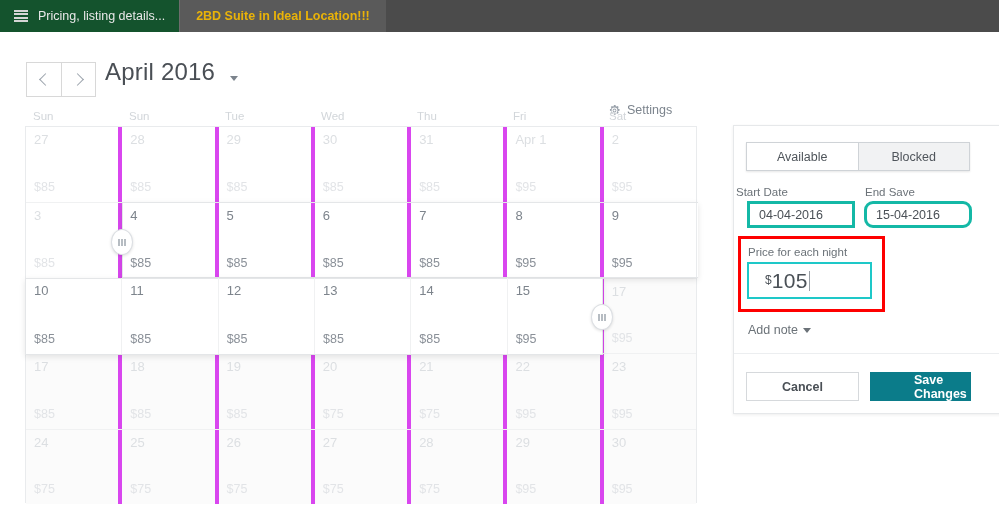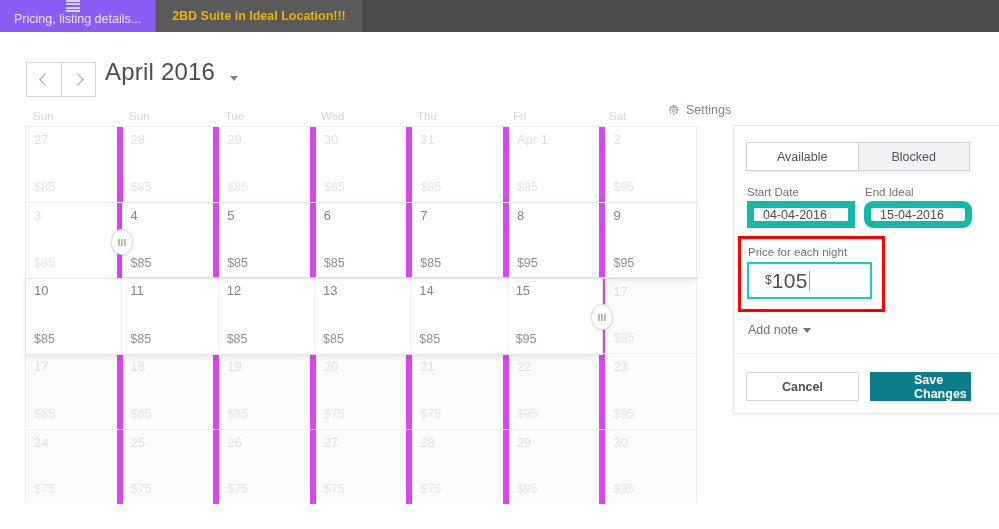--- a/index.html
+++ b/index.html
@@ -18,21 +18,21 @@
     background: #4b4b4b;
     display: flex; align-items: stretch;
   }
   .tab {
     display: flex; align-items: center;
     padding: 0 14px;
     font-size: 12.5px;
     color: #e8e8e8;
     white-space: nowrap;
   }
-  .tab.inactive { background: #8b5cf6; flex-direction: column; }
+  .tab.inactive { background: #14532d; }
   .tab.active {
     background: #5a5a5a;
     color: #eab308;
     font-weight: bold;
     border-left: 1px solid #6d6d6d;
     padding: 0 16px;
   }
   .hamburger {
     width: 14px; height: 12px;
     display: flex; flex-direction: column; justify-content: space-between;
@@ -70,21 +70,21 @@
   }
   #month-caret {
     position: absolute; left: 230px; top: 44px;
     width: 0; height: 0;
     border-left: 4.5px solid transparent;
     border-right: 4.5px solid transparent;
     border-top: 5px solid #7c848d;
     cursor: pointer;
   }
   #settings {
-    position: absolute; left: 667px; top: 71px;
+    position: absolute; left: 608px; top: 71px;
     display: flex; align-items: center; gap: 6px;
     font-size: 12.5px; color: #7c848d; cursor: pointer;
   }
   .gear { display: block; }
 
   
   #weekdays {
     position: absolute; left: 25px; top: 110px;
     width: 672px; height: 18px;
     display: flex;
@@ -103,21 +103,21 @@
     border: 1px solid #e9ebed;
     background: #fff;
   }
   .week { display: flex; height: 75.4px; }
   .week + .week { border-top: 1px solid #f0f1f2; }
   .cell {
     flex: 1 1 0;
     position: relative;
     padding: 6px 8px 0 8px;
   }
-  .cell + .cell { border-left: 6px solid #d946ef; }
+  .cell + .cell { border-left: 4px solid #d946ef; }
   .daynum { font-size: 13px; color: #dcdfe2; line-height: 14px; }
   .price {
     position: absolute; left: 8px; bottom: 8px;
     font-size: 12.5px; color: #e2e4e7;
   }
   .cell.sel .daynum { color: #7d848c; }
   .cell.sel .price  { color: #8a9098; }
   .cell.sel { background: #ffffff; }
   .cell.dim { background: #fbfbfb; }
   #sel-a { left: 125px; top: 0px;   width: 547px; height: 75px; border-right: none; }
@@ -156,28 +156,28 @@
     flex: 1 1 0;
     display: flex; align-items: center; justify-content: center;
     font-size: 12.5px; color: #4f555b;
     cursor: pointer;
   }
   .seg.on  { background: #ffffff; font-weight: normal; }
   .seg.off { background: #f1f2f3; border-left: 1px solid #cfd3d7; }
 
   .fieldlabel { font-size: 11.5px; color: #6b7278; }
   .textbox {
-    border: 7px solid #14b8a6;
+    border: 3px solid #14b8a6;
     background: #fff;
     font-size: 12.5px;
     color: #4a5056;
     display: flex; align-items: center;
     padding: 0 9px;
   }
-  #sd-label { position: absolute; left: 13px; top: 60px; }
+  #sd-label { position: absolute; left: 2px; top: 60px; }
   #ed-label { position: absolute; left: 131px; top: 60px; }
   #sd-box { position: absolute; left: 13px; top: 75px; width: 108px; height: 27px; }
   #ed-box { position: absolute; left: 130px; top: 75px; width: 108px; height: 27px; border-radius: 9px; }
 
   #price-label { position: absolute; left: 14px; top: 120px; }
   #price-box {
     position: absolute; left: 13px; top: 136px;
     width: 125px; height: 37px;
     border: 2px solid #1ec8c8;
     background: #fff;
@@ -474,21 +474,21 @@
     <div class="seg off">
       <span>Blocked</span>
     </div>
   </div>
 
   <div id="sd-label" class="fieldlabel">Start Date</div>
   <div id="sd-box" class="textbox">
     <span>04-04-2016</span>
   </div>
 
-  <div id="ed-label" class="fieldlabel">End Ideal</div>
+  <div id="ed-label" class="fieldlabel">End Save</div>
   <div id="ed-box" class="textbox">
     <span>15-04-2016</span>
   </div>
 
   <div id="price-label" class="fieldlabel">Price for each night</div>
   <div id="price-box">
     <span id="price-dollar">$</span>
     <span id="price-val">105</span>
     <span id="caret-bar"></span>
   </div>

